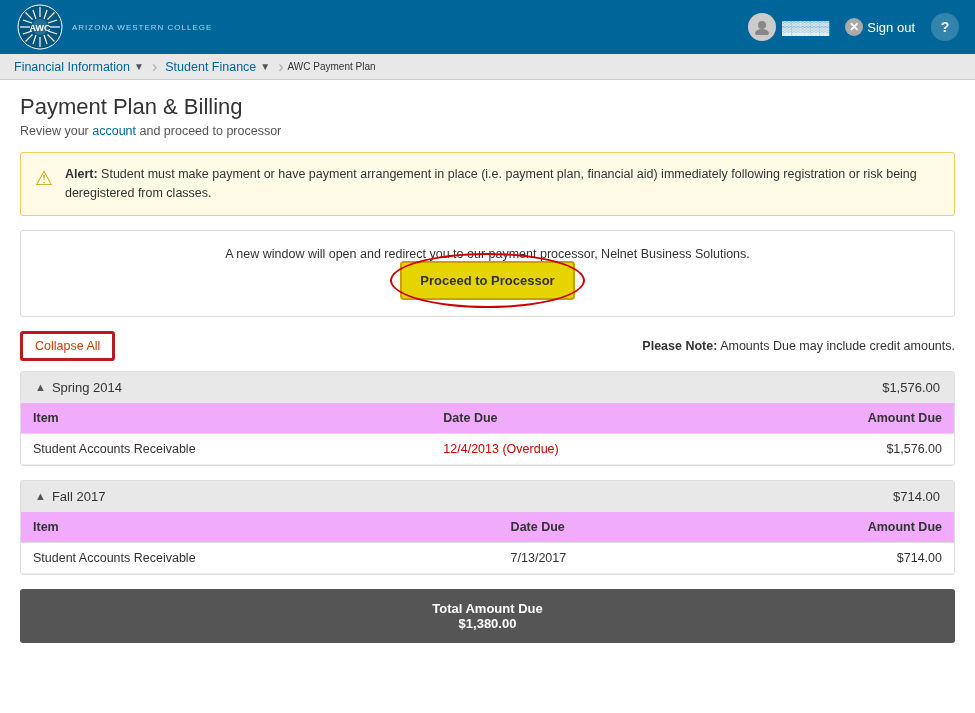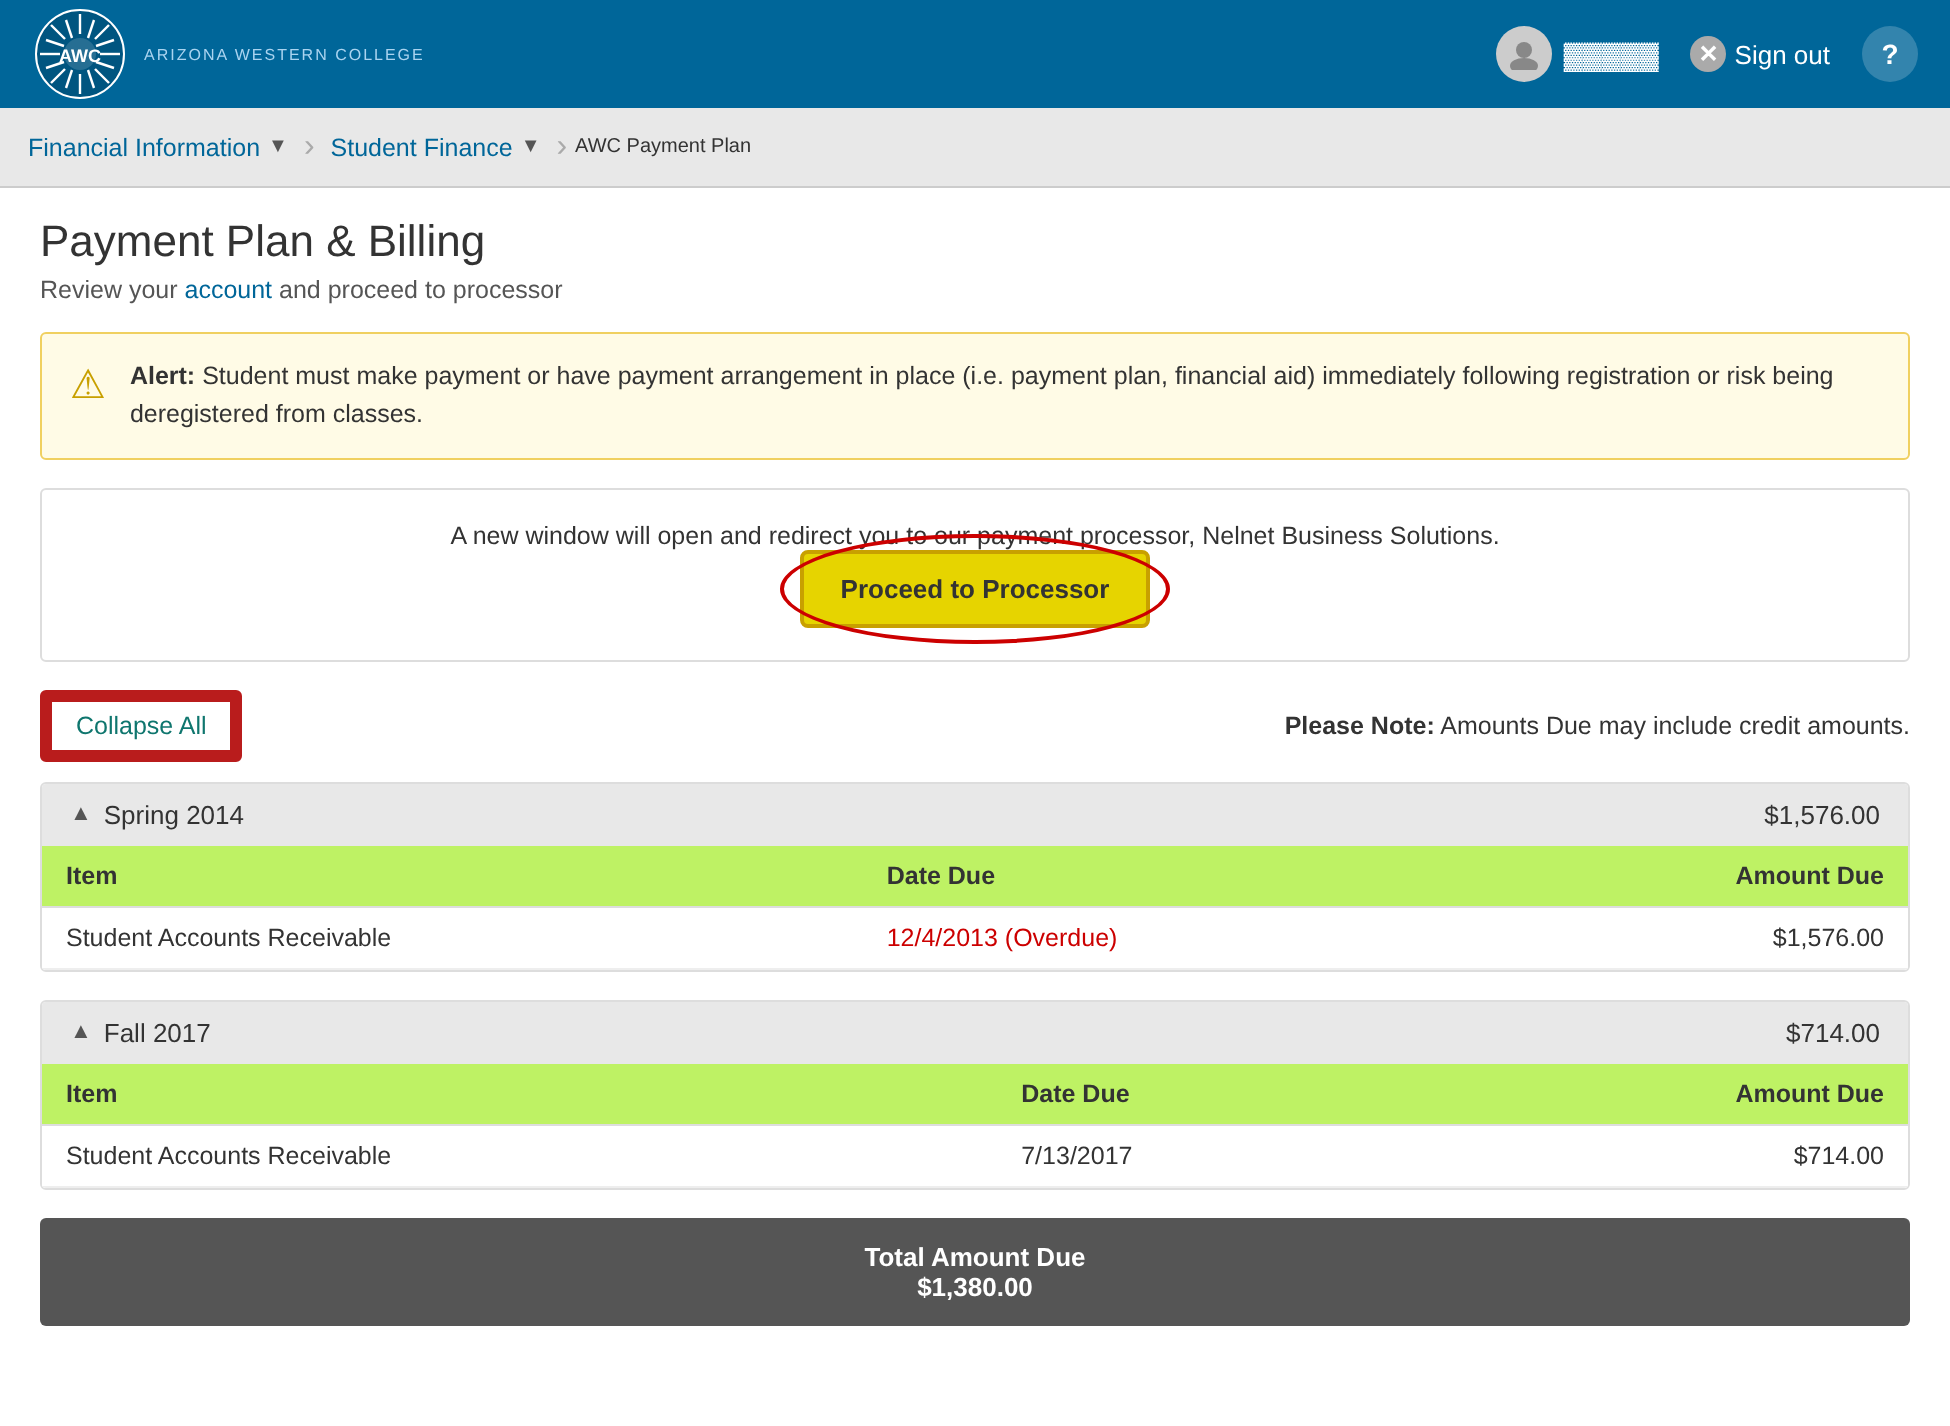--- a/index.html
+++ b/index.html
@@ -74,21 +74,21 @@
       cursor: pointer;
     }
 
     
     .nav-bar {
       background: #e8e8e8;
       border-bottom: 1px solid #ccc;
       display: flex;
       align-items: center;
       padding: 0 10px;
-      height: 40px;
+      height: 26px;
     }
     .nav-item {
       display: flex;
       align-items: center;
       font-size: 12.5px;
       color: #006699;
       cursor: pointer;
       padding: 0 4px;
     }
     .nav-item .chevron {
@@ -194,26 +194,26 @@
 
     
     .toolbar-row {
       display: flex;
       align-items: center;
       justify-content: space-between;
       margin-bottom: 10px;
     }
     .collapse-btn {
       background: white;
-      border: 6px solid #b91c1c;
+      border: 3px solid #b91c1c;
       border-radius: 3px;
       padding: 5px 12px;
       font-size: 12.5px;
       cursor: pointer;
-      color: #0f766e;
+      color: #c2410c;
     }
     .please-note {
       font-size: 12.5px;
       color: #333;
     }
     .please-note strong {
       font-weight: bold;
     }
 
     
@@ -245,21 +245,21 @@
       font-weight: normal;
     }
 
     
     .billing-table {
       width: 100%;
       border-collapse: collapse;
       background: white;
     }
     .billing-table thead tr {
-      background: #bef264;
+      background: #f0abfc;
     }
     .billing-table th {
       padding: 8px 12px;
       text-align: left;
       font-size: 12.5px;
       font-weight: bold;
       color: #333;
       border-bottom: 1px solid #ddd;
     }
     .billing-table th.right {

